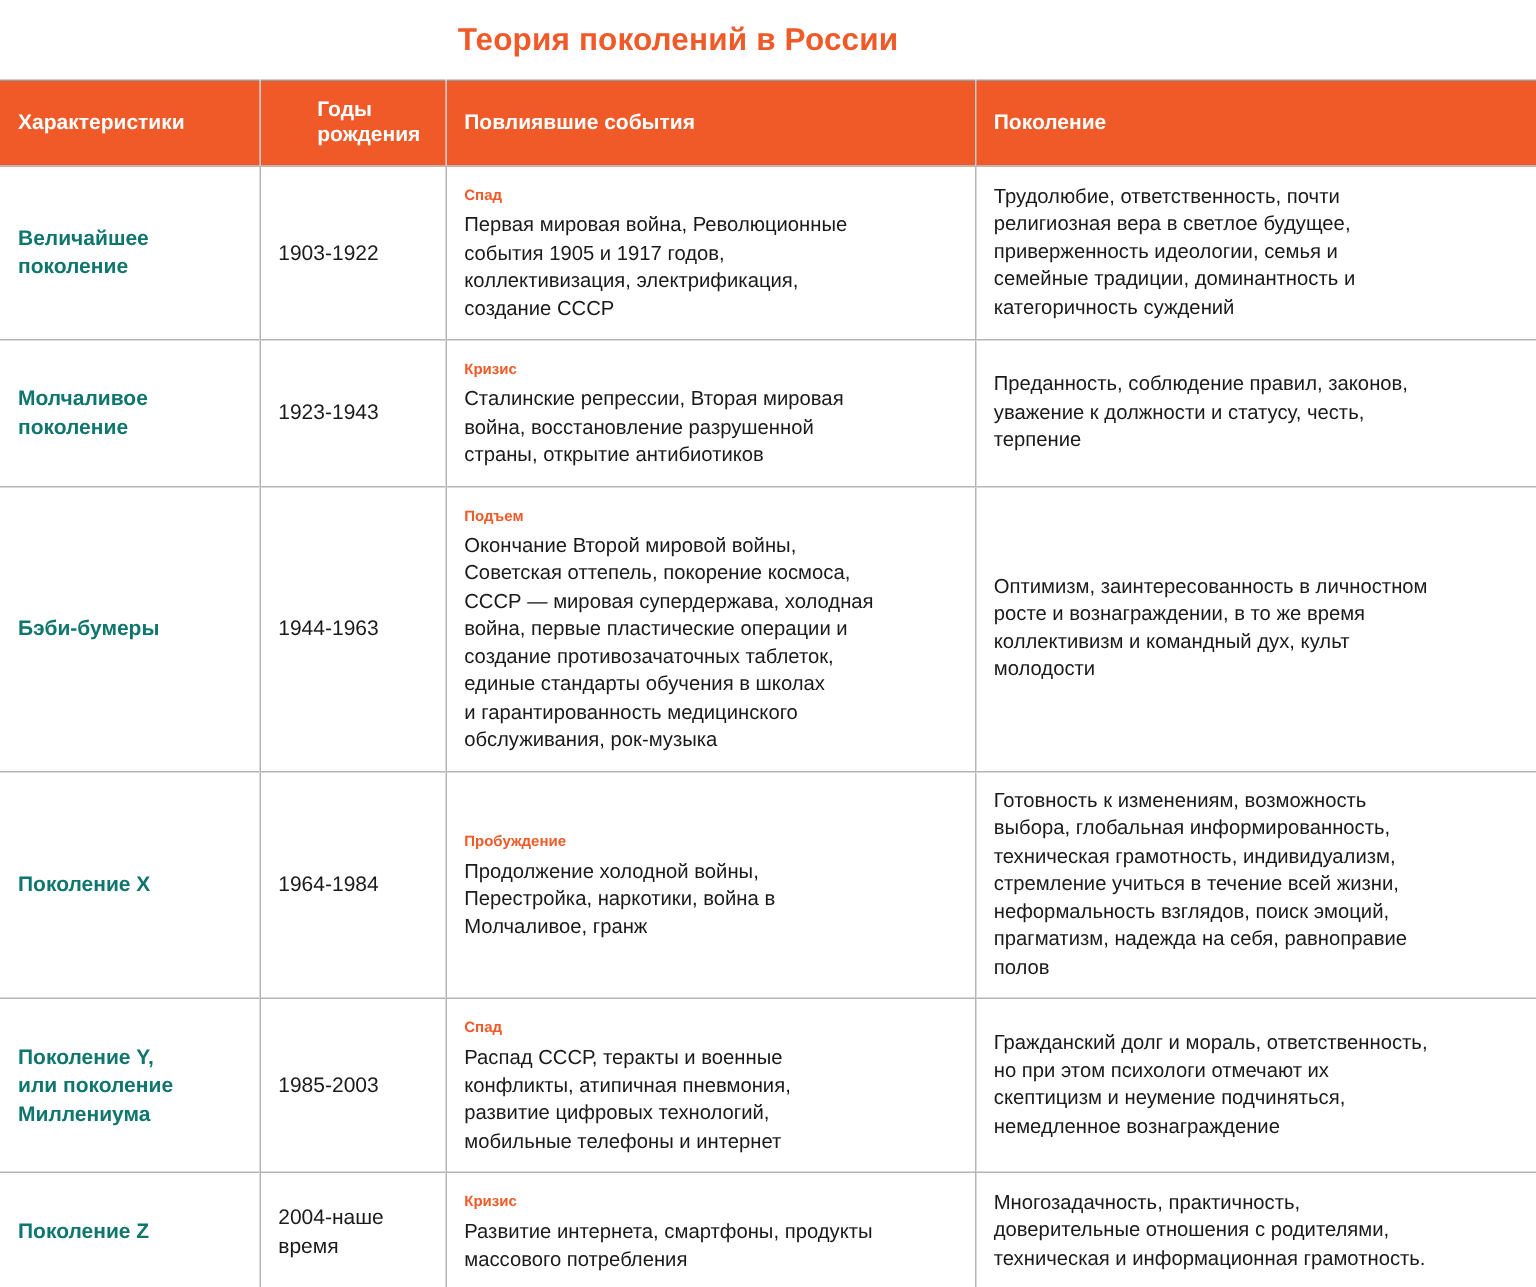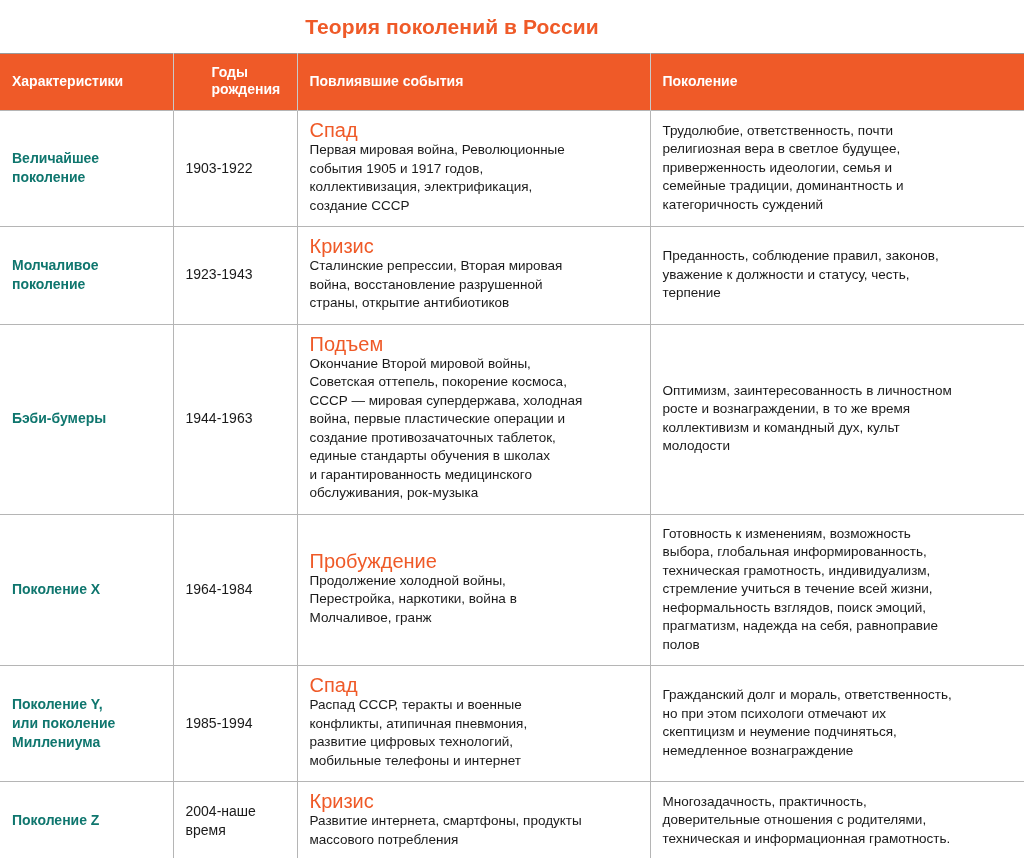--- a/index.html
+++ b/index.html
@@ -87,22 +87,22 @@
     line-height: 19px;
   }
   td.col-events,
   td.col-gen {
     color: #1a1a1a;
   }
 
   .phase {
     display: block;
     color: #ef5a28;
-    font-weight: normal;
-    font-size: 20px;
+    font-weight: bold;
+    font-size: 10px;
     line-height: 19px;
     margin-bottom: 1px;
   }
   .events-body,
   .gen-body {
     display: block;
     white-space: pre-line;
   }
 </style>
 </head>
@@ -206,21 +206,21 @@
 неформальность взглядов, поиск эмоций,
 прагматизм, надежда на себя, равноправие
 полов</span>
         </td>
       </tr>
 
       <tr>
         <td class="col-char" style="white-space: pre-line;">Поколение Y,
 или поколение
 Миллениума</td>
-        <td class="col-years" style="white-space: pre-line;">1985-1994</td>
+        <td class="col-years" style="white-space: pre-line;">1985-2003</td>
         <td class="col-events">
           <span class="phase">Спад</span>
           <span class="events-body">Распад СССР, теракты и военные
 конфликты, атипичная пневмония,
 развитие цифровых технологий,
 мобильные телефоны и интернет</span>
         </td>
         <td class="col-gen">
           <span class="gen-body">Гражданский долг и мораль, ответственность,
 но при этом психологи отмечают их

